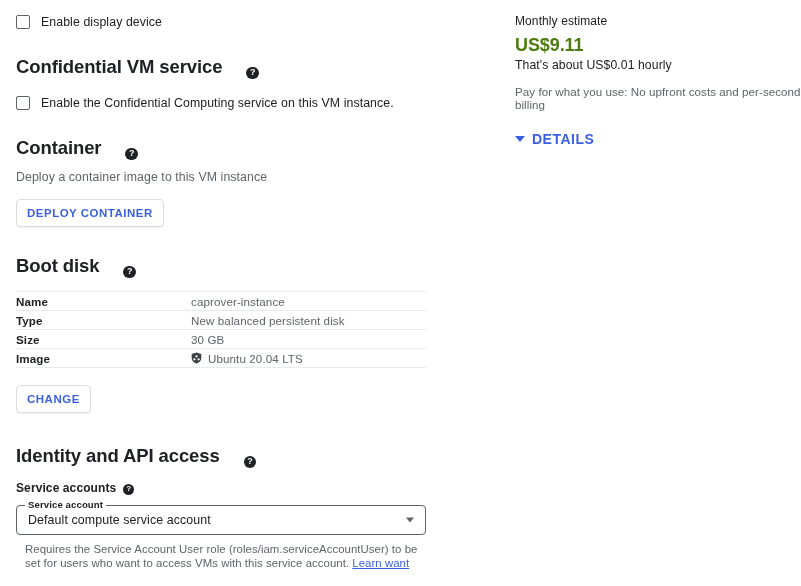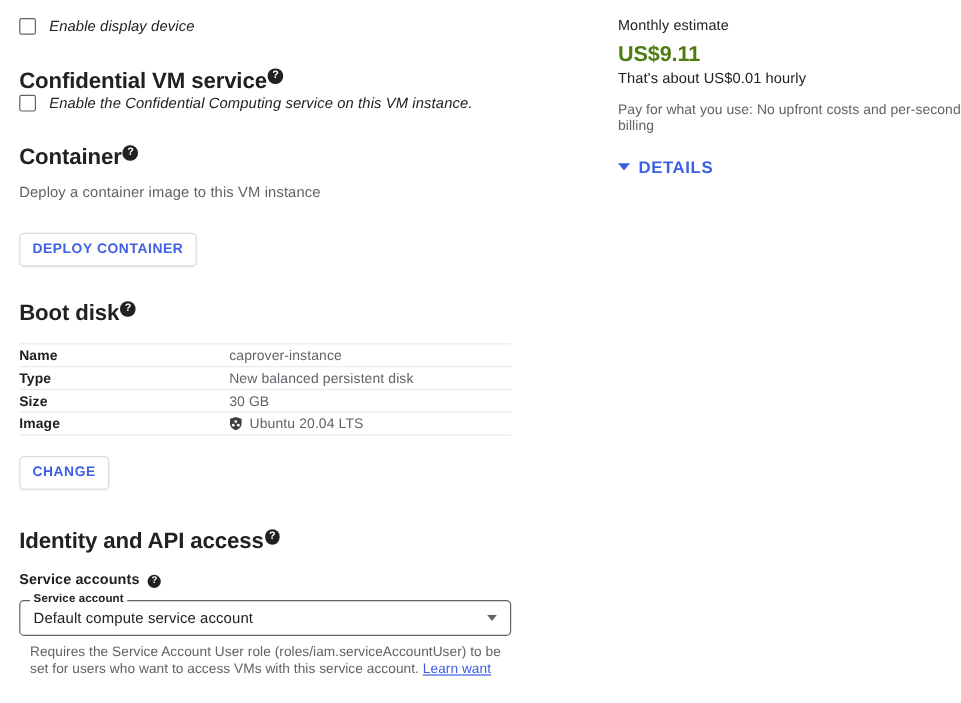--- a/index.html
+++ b/index.html
@@ -22,21 +22,20 @@
     position: absolute;
     left: 0; top: 0;
     width: 470px;
     padding-left: 16px;
   }
 
   .row-check {
     display: flex;
     align-items: flex-start;
     gap: 11px;
-    font-style: italic;
   }
   .cbox {
     width: 14px; height: 14px;
     border: 1.6px solid #5f6368;
     border-radius: 2px;
     background: #fff;
     flex: 0 0 auto;
     margin-top: 1px;
   }
   .cbox-label {
@@ -45,22 +44,22 @@
     color: #202124;
     letter-spacing: .1px;
   }
 
   h2.section {
     font-size: 18.5px;
     font-weight: bold;
     letter-spacing: -0.1px;
     margin: 0;
     display: flex;
-    align-items: flex-start;
-    gap: 1px;
+    align-items: flex-end;
+    gap: 24px;
     color: #202124;
   }
 
   .help {
     display: inline-flex;
     align-items: center;
     justify-content: center;
     width: 12.5px; height: 12.5px;
     border-radius: 50%;
     background: #202124;
@@ -250,35 +249,35 @@
       <div class="cbox-label">Enable display device</div>
     </div>
 
     <h2 class="section" style="margin-top:26px;">
       <span>Confidential VM service</span>
       <span class="help">
           <span>?</span>
         </span>
     </h2>
 
-    <div class="row-check" style="">
+    <div class="row-check" style="margin-top:17px;">
       <div class="cbox"></div>
       <div class="cbox-label">Enable the Confidential Computing service on this VM instance.</div>
     </div>
 
     <h2 class="section" style="margin-top:26px;">
       <span>Container</span>
       <span class="help">
           <span>?</span>
         </span>
     </h2>
 
     <div class="subtext" style="margin-top:11px;">Deploy a container image to this VM instance</div>
 
-    <div style="margin-top:27px;">
+    <div style="margin-top:15px;">
       <div class="btn-outline">DEPLOY CONTAINER</div>
     </div>
 
     <h2 class="section" style="margin-top:28px;">
       <span>Boot disk</span>
       <span class="help">
           <span>?</span>
         </span>
     </h2>
 

